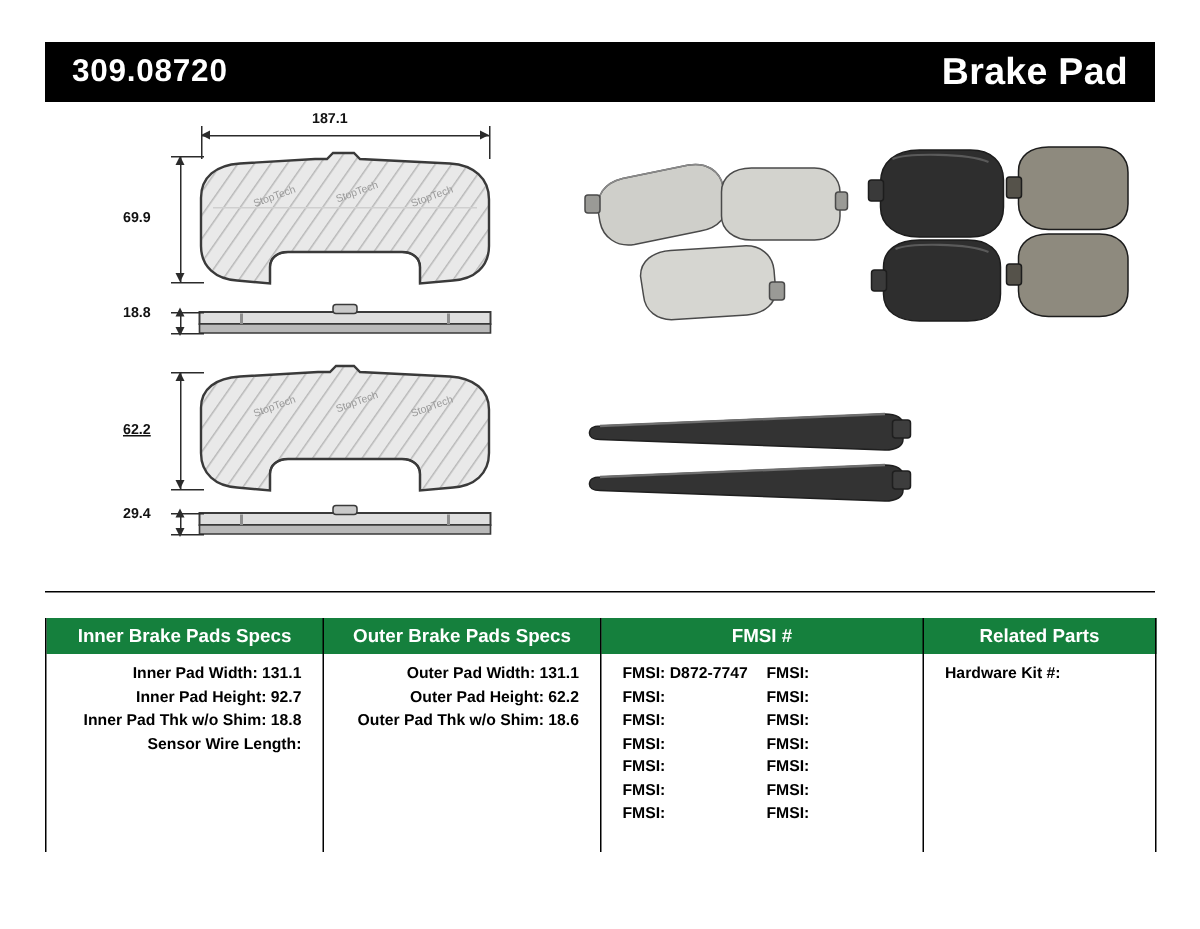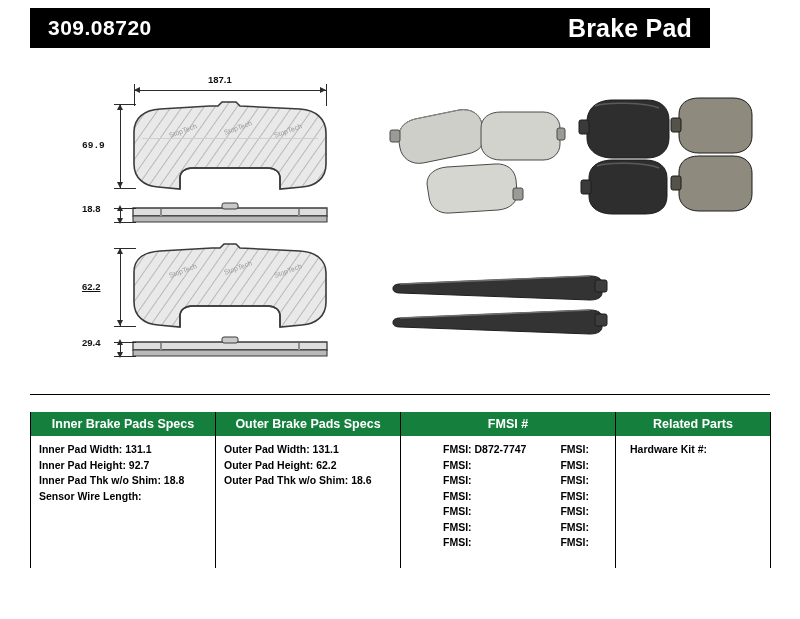--- a/index.html
+++ b/index.html
@@ -18,22 +18,22 @@
   .sheet {
     position: absolute;
     left: 0; top: 0;
     width: 800px;
     height: 619px;
   }
   
   .header {
     position: absolute;
     left: 30px;
-    top: 8px;
-    width: 680px;
+    top: 28px;
+    width: 740px;
     height: 40px;
     background: #000;
     color: #fff;
     display: flex;
     align-items: center;
     justify-content: space-between;
     box-sizing: border-box;
     padding: 0 18px;
   }
   .header .part-number {
@@ -113,34 +113,34 @@
     vertical-align: top;
     border-left: 1px solid #000;
     border-right: 1px solid #000;
     padding: 6px 8px 10px 8px;
     height: 116px;
   }
   .spec-line {
     font-size: 10.5px;
     font-weight: bold;
     line-height: 15.5px;
+    text-align: right;
     white-space: nowrap;
     padding-right: 6px;
   }
   .fmsi-grid {
     display: grid;
     grid-template-columns: 1fr 1fr;
     column-gap: 6px;
   }
   .fmsi-cell {
     font-size: 10.5px;
     font-weight: bold;
     line-height: 15.5px;
     white-space: nowrap;
-    margin-left: 28px;
   }
   .fmsi-cell.left { padding-left: 6px; }
   .related-line {
     font-size: 10.5px;
     font-weight: bold;
     line-height: 15.5px;
     padding-left: 6px;
   }
   
   .notes {
@@ -196,21 +196,21 @@
     <div class="arrow-r" style="left:290px; top:25px;"></div>
     <div class="dimline v" style="left:104px; top:22px; height:22px;"></div>
     <div class="dimline v" style="left:296px; top:22px; height:22px;"></div>
     <div class="dim-label" style="left:178px; top:12px;">187.1</div>
 
     <div class="dimline v" style="left:90px; top:42px; height:84px;"></div>
     <div class="arrow-u" style="left:87px; top:42px;"></div>
     <div class="arrow-d" style="left:87px; top:120px;"></div>
     <div class="dimline h" style="left:84px; top:42px; width:22px;"></div>
     <div class="dimline h" style="left:84px; top:126px; width:22px;"></div>
-    <div class="dim-label" style="left:52px; top:78px;font-family:Liberation Mono, monospace;">69.9</div>
+    <div class="dim-label" style="left:52px; top:78px;">69.9</div>
 
     <svg class="pad" style="left:100px; top:140px;" width="200" height="28" viewBox="0 0 200 28">
       <path d="M3,6 L197,6 L197,14 L3,14 Z" fill="#dedede" stroke="#3a3a3a" stroke-width="1.3"></path>
       <path d="M3,14 L197,14 L197,20 L3,20 Z" fill="#b9b9b9" stroke="#3a3a3a" stroke-width="1.1"></path>
       <rect x="92" y="1" width="16" height="6" rx="2" fill="#c9c9c9" stroke="#3a3a3a" stroke-width="1"></rect>
       <rect x="30" y="7" width="2" height="7" fill="#8e8e8e"></rect>
       <rect x="168" y="7" width="2" height="7" fill="#8e8e8e"></rect>
     </svg>
 
     <div class="dimline v" style="left:90px; top:146px; height:14px;"></div>

